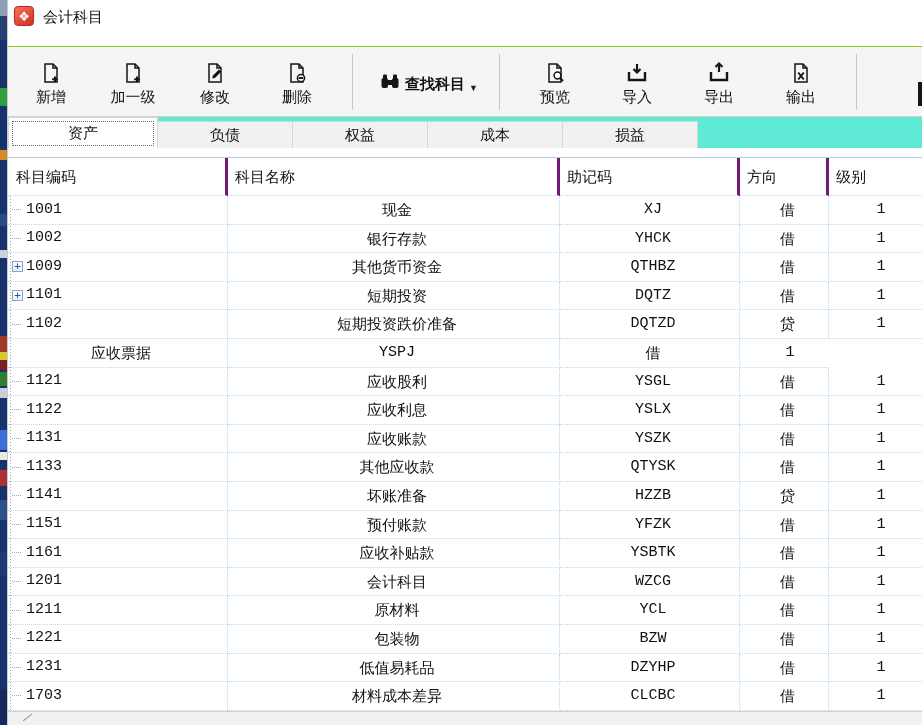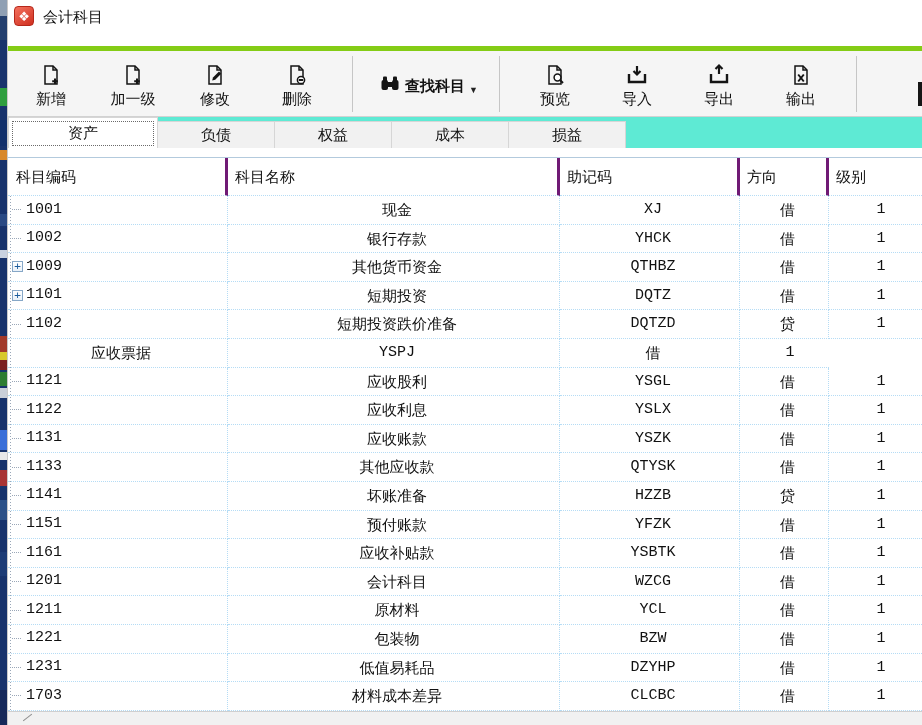--- a/index.html
+++ b/index.html
@@ -15,37 +15,37 @@
             border-left:1px solid #c9c9c9; background:#fff; display:flex; flex-direction:column; }
 
   
   .titlebar { height:46px; display:flex; align-items:flex-start; padding:6px 0 0 6px; background:#fff; }
   .app-icon { width:20px; height:20px; border-radius:4px;
               background:linear-gradient(145deg,#f4725f,#cf2f1f); border:1px solid #b5271a;
               color:#fff; font-size:13px; line-height:19px; text-align:center; display:inline-block; }
   .title { font-size:15px; margin-left:9px; line-height:22px; }
 
   
-  .toolbar { height:71px; background:#f5f5f5; border-top:5px solid #84cc16; border-bottom:1px solid #d2d2d2;
+  .toolbar { height:71px; background:#f5f5f5; border-top:1px solid #84cc16; border-bottom:1px solid #d2d2d2;
              display:flex; align-items:center; padding:2px 0 2px 2px; }
   .tbtn { display:flex; flex-direction:column; align-items:center; justify-content:flex-end;
           min-width:82px; height:62px; padding:4px 6px 5px; background:transparent; border:1px solid transparent;
           font-size:15px; color:#111; gap:3px; cursor:default; }
   .tbtn .ticon { height:26px; display:flex; align-items:flex-end; }
   .tbtn.with-arrow { flex-direction:row; align-items:center; gap:4px; min-width:118px; }
   .tbtn.with-arrow .stack { display:flex; flex-direction:row; align-items:flex-end; gap:3px;font-weight:bold; }
   .drop-arrow { font-size:9px; color:#222; margin-top:14px; }
   .tsep { width:1px; height:56px; background:#c6c6c6; margin:0 14px; }
 
   
   .right-partial { position:absolute; right:0; top:82px; width:4px; height:24px; background:#161616; }
 
   
   .tabstrip { height:31px; display:flex; align-items:flex-end; background:#5eead4; padding-left:0; }
-  .tab { width:118px; height:27px; background:#f1f1f1; border:1px solid #d6d6d6; border-bottom:none;
+  .tab { width:136px; height:27px; background:#f1f1f1; border:1px solid #d6d6d6; border-bottom:none;
          display:flex; align-items:center; justify-content:center; font-size:15px; position:relative;
          margin-right:-1px; cursor:default; }
   .tab.active { width:150px; height:31px; background:#fff; z-index:2; }
   .tab.active::after { content:""; position:absolute; left:3px; right:3px; top:3px; bottom:2px;
                        border:1px dotted #6a6a6a; }
 
   
   .grid { margin-top:9px; border-top:1px solid #b3cadd; background:#fff; }
   .grow { display:grid; grid-template-columns:220px 332px 180px 89px 1fr; }
   .ghead .gcell { height:38px; line-height:38px; font-size:15px; border-right:3px solid #701a75;

